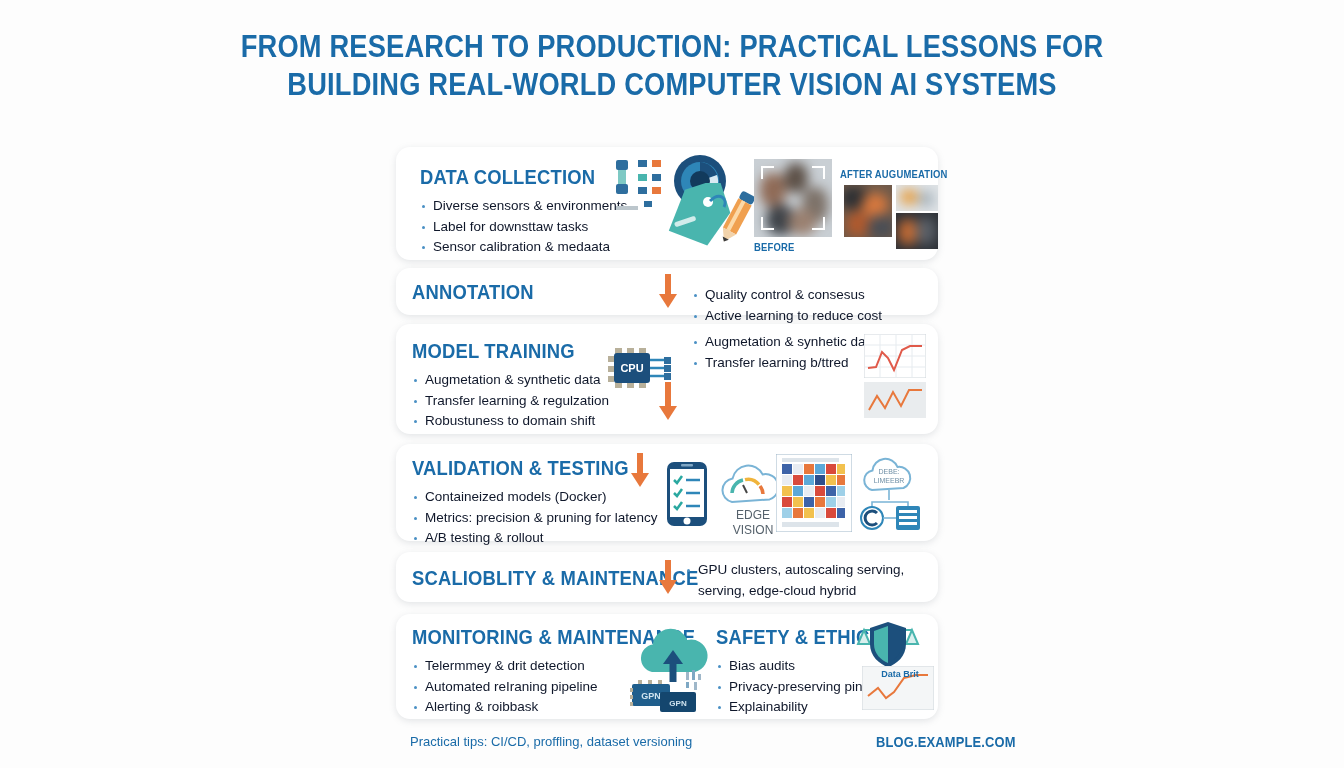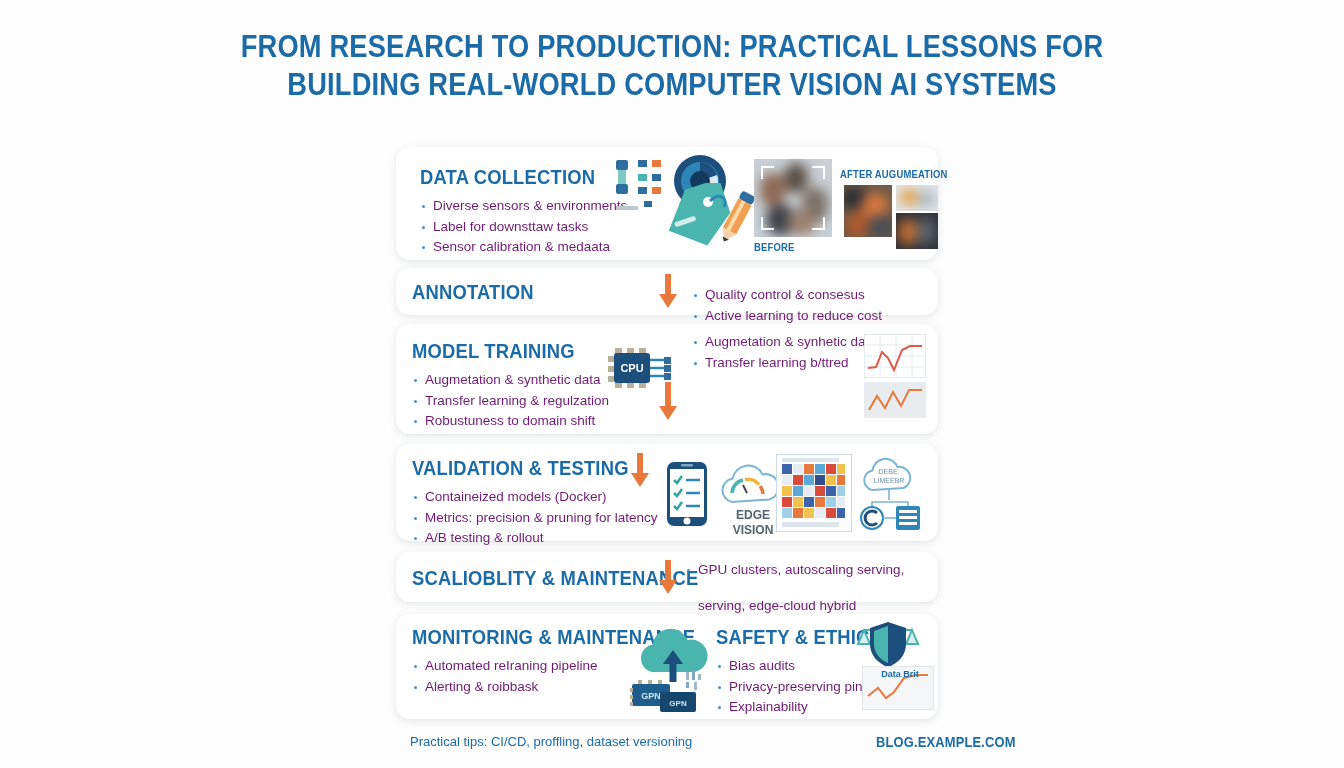--- a/index.html
+++ b/index.html
@@ -39,21 +39,21 @@
     font-family: "Liberation Sans Narrow", "Liberation Sans", sans-serif;
     font-weight: bold;
     font-size: 20px;
     letter-spacing: 0.2px;
     white-space: nowrap;
     transform: scaleX(0.92);
     transform-origin: left center;
   }
   .bullets { list-style: none; margin-top: 7px; }
   .bullets li {
-    color: #701a75;
+    color: #0f172a;
     font-size: 13.5px;
     line-height: 20.5px;
     white-space: nowrap;
     padding-left: 13px;
     position: relative;
   }
   .bullets li::before {
     content: "";
     position: absolute; left: 2px; top: 9px;
     width: 3px; height: 3px; border-radius: 50%;
@@ -337,21 +337,21 @@
         </g>
       </svg>
 
       <svg class="icon" style="left:318px; top:16px;" width="76" height="48">
         <path d="M18 42 a12 12 0 0 1 0.6 -23.6 a16 16 0 0 1 30 -4 a13 13 0 0 1 7 25 Z" fill="#ffffff" stroke="#7ab4d6" stroke-width="2"></path>
         <path d="M18 33 a14 14 0 0 1 11 -13" stroke="#49b5ae" stroke-width="3.5" fill="none"></path>
         <path d="M31 19.6 a14 14 0 0 1 14 5" stroke="#f0b43c" stroke-width="3.5" fill="none"></path>
         <path d="M46 26 a14 14 0 0 1 3 8" stroke="#e8783c" stroke-width="3.5" fill="none"></path>
         <path d="M33 33 L29 25" stroke="#444" stroke-width="2"></path>
       </svg>
-      <div class="greylabel" style="left:322px; top:64px; width:70px;font-weight:bold;">
+      <div class="greylabel" style="left:322px; top:64px; width:70px;">
         <span>EDGE</span><br>
         <span>VISION</span>
       </div>
 
       <svg class="chartbox" style="left:380px; top:10px;" width="76" height="78">
         <rect x="0" y="0" width="76" height="78" fill="#ffffff" stroke="#9fb7c9"></rect>
         <g transform="translate(6,10)">
           <rect x="0" y="0" width="10" height="10" fill="#3d63a8"></rect>
           <rect x="11" y="0" width="10" height="10" fill="#e8ecf2"></rect>
           <rect x="22" y="0" width="10" height="10" fill="#e8783c"></rect>
@@ -410,30 +410,31 @@
     <div class="card-inner">
       <div class="txtblock" style="left:16px; top:15px;">
         <div class="heading">SCALIOBLITY &amp; MAINTENANCE</div>
       </div>
       <div class="arrow" style="left:262px; top:8px; width:20px; height:34px;">
         <div class="shaft"></div>
           <div class="head"></div>
       </div>
       <ul class="bullets" style="position:absolute; left:289px; top:8px; margin-top:0;">
         <li>GPU clusters, autoscaling serving,</li>
-        <li class="nb" style="padding-left: 13px; list-style: none; margin-top: 15px;">serving, edɡe-cloud hybrid</li>
+        <li class="nb" style="padding-left: 13px; list-style: none;">serving, edɡe-cloud hybrid</li>
       </ul>
     </div>
   </div>
 
   <div class="card" style="left:396px; top:614px; width:542px; height:105px;">
     <div class="card-inner">
       <div class="txtblock" style="left:16px; top:12px;">
         <div class="heading">MONITORING &amp; MAINTENANCE</div>
         <ul class="bullets">
+          <li>Telermmey &amp; drit detection</li>
           <li>Automated reIraning pipeline</li>
           <li>Alerting &amp; roibbask</li>
         </ul>
       </div>
 
       <svg class="icon" style="left:234px; top:10px;" width="86" height="88">
         <path d="M22 48 a14 14 0 0 1 0.7 -27.5 a18 18 0 0 1 34.5 -4.5 a15 15 0 0 1 7.8 32 Z" fill="#49b5ae"></path>
         <path d="M43 58 V32" stroke="#1c4f7c" stroke-width="7"></path>
         <path d="M43 26 L53 40 L33 40 Z" fill="#1c4f7c"></path>
         <g>

